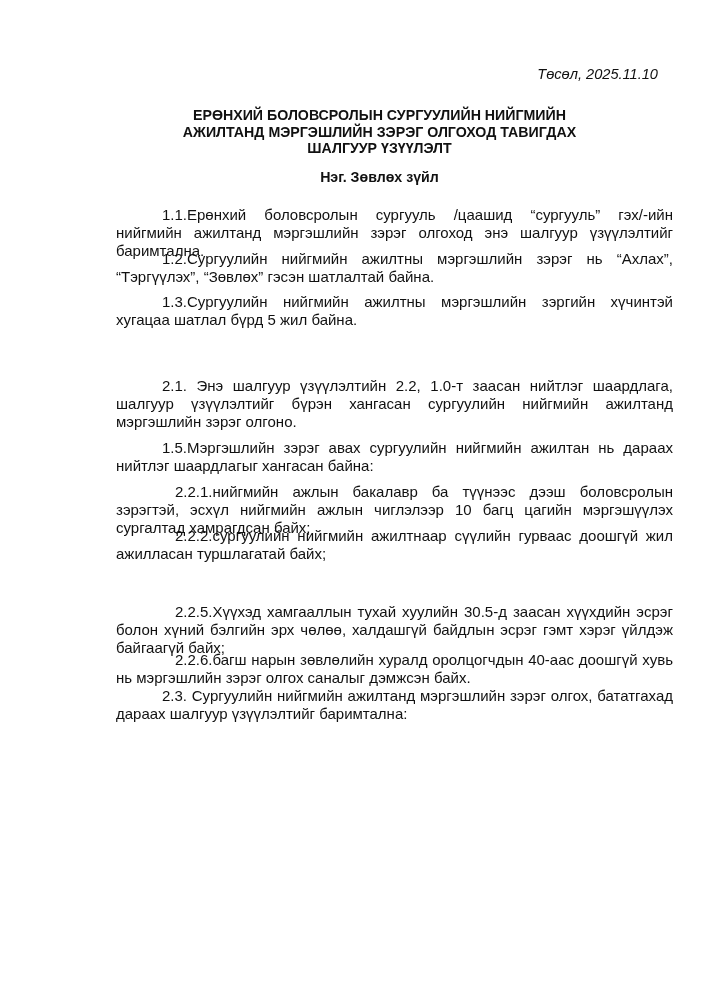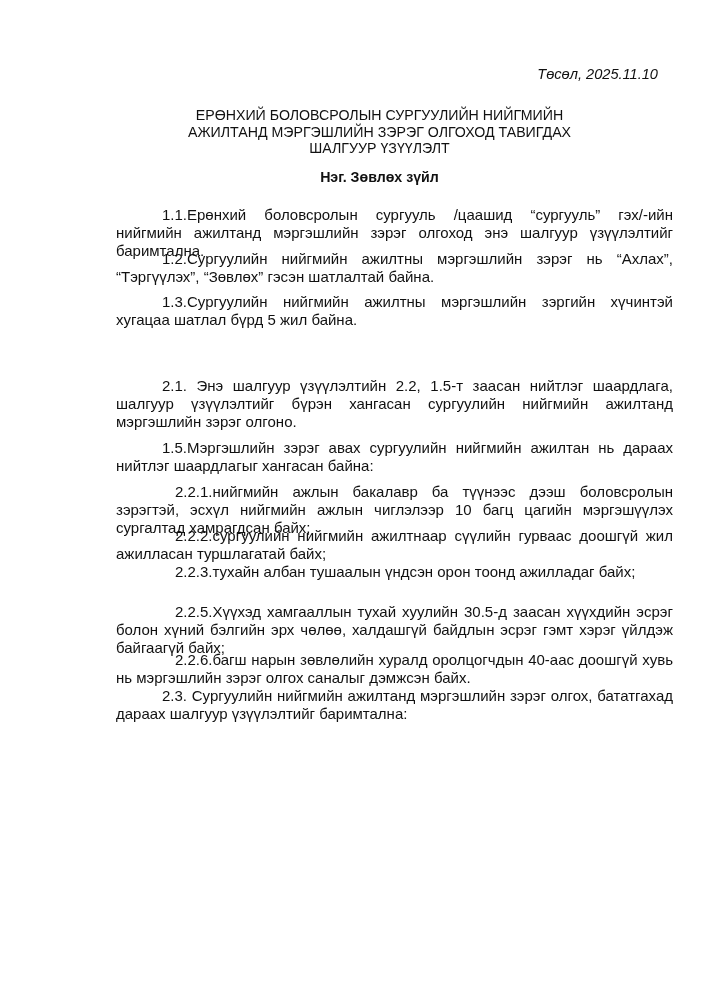--- a/index.html
+++ b/index.html
@@ -28,21 +28,21 @@
       font-size: 14.6px;
       font-style: italic;
       text-align: right;
     }
     .title {
       position: absolute;
       top: 107px;
       left: 101px;
       width: 557px;
       text-align: center;
-      font-weight: normal;
+      font-weight: bold;
       font-size: 14.2px;
       line-height: 16.6px;
     }
     .title div { white-space: nowrap; }
     .section-heading {
       position: absolute;
       left: 101px;
       width: 557px;
       text-align: center;
       font-weight: bold;
@@ -78,22 +78,21 @@
 
   <div class="section-heading" style="top:169px;">
     <div>Нэг. Зөвлөх зүйл</div>
   </div>
 
   <p class="para" style="top:191px;">1.1.Ерөнхий боловсролын сургууль /цаашид “сургууль” гэх/-ийн нийгмийн ажилтанд мэргэшлийн зэрэг олгоход энэ шалгуур үзүүлэлтийг баримтална.</p>
   <p class="para" style="top:235px;">1.2.Сургуулийн нийгмийн ажилтны мэргэшлийн зэрэг нь “Ахлах”, “Тэргүүлэх”, “Зөвлөх” гэсэн шатлалтай байна.</p>
   <p class="para" style="top:278px;">1.3.Сургуулийн нийгмийн ажилтны мэргэшлийн зэргийн хүчинтэй хугацаа шатлал бүрд 5 жил байна.</p>
 
 
-  <p class="para" style="top:362px;">2.1. Энэ шалгуур үзүүлэлтийн 2.2, 1.5-т заасан нийтлэг шаардлага, шалгуур үзүүлэлтийг бүрэн хангасан сургуулийн нийгмийн ажилтанд мэргэшлийн зэрэг олгоно.</p>
+  <p class="para" style="top:362px;">2.1. Энэ шалгуур үзүүлэлтийн 2.2, 1.0-т заасан нийтлэг шаардлага, шалгуур үзүүлэлтийг бүрэн хангасан сургуулийн нийгмийн ажилтанд мэргэшлийн зэрэг олгоно.</p>
   <p class="para" style="top:424px;">1.5.Мэргэшлийн зэрэг авах сургуулийн нийгмийн ажилтан нь дараах нийтлэг шаардлагыг хангасан байна:</p>
   <p class="para lvl3" style="top:468px;">2.2.1.нийгмийн ажлын бакалавр ба түүнээс дээш боловсролын зэрэгтэй, эсхүл нийгмийн ажлын чиглэлээр 10 багц цагийн мэргэшүүлэх сургалтад хамрагдсан байх;</p>
   <p class="para lvl3" style="top:512px;">2.2.2.сургуулийн нийгмийн ажилтнаар сүүлийн гурваас доошгүй жил ажилласан туршлагатай байх;</p>
-  <p class="para lvl3" style="top:548px;">2.2.3.тухайн албан тушаалын үндсэн орон тоонд ажилладаг байх;</p>
   <p class="para lvl3" style="top:588px;">2.2.5.Хүүхэд хамгааллын тухай хуулийн 30.5-д заасан хүүхдийн эсрэг болон хүний бэлгийн эрх чөлөө, халдашгүй байдлын эсрэг гэмт хэрэг үйлдэж байгаагүй байх;</p>
   <p class="para lvl3" style="top:636px;">2.2.6.багш нарын зөвлөлийн хуралд оролцогчдын 40-аас доошгүй хувь нь мэргэшлийн зэрэг олгох саналыг дэмжсэн байх.</p>
   <p class="para" style="top:672px;">2.3. Сургуулийн нийгмийн ажилтанд мэргэшлийн зэрэг олгох, бататгахад дараах шалгуур үзүүлэлтийг баримтална:</p>
 
 </div>
 
 </body></html>

